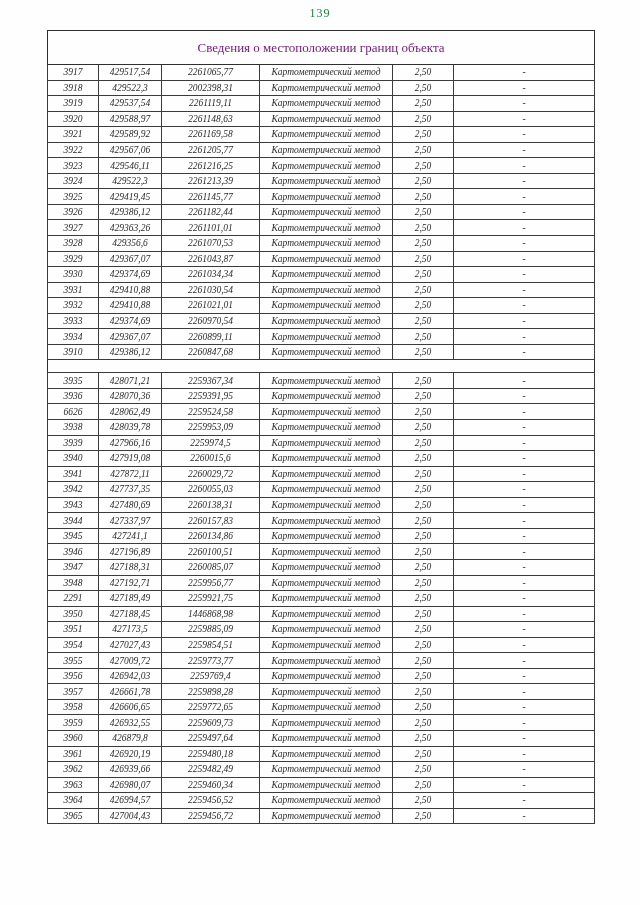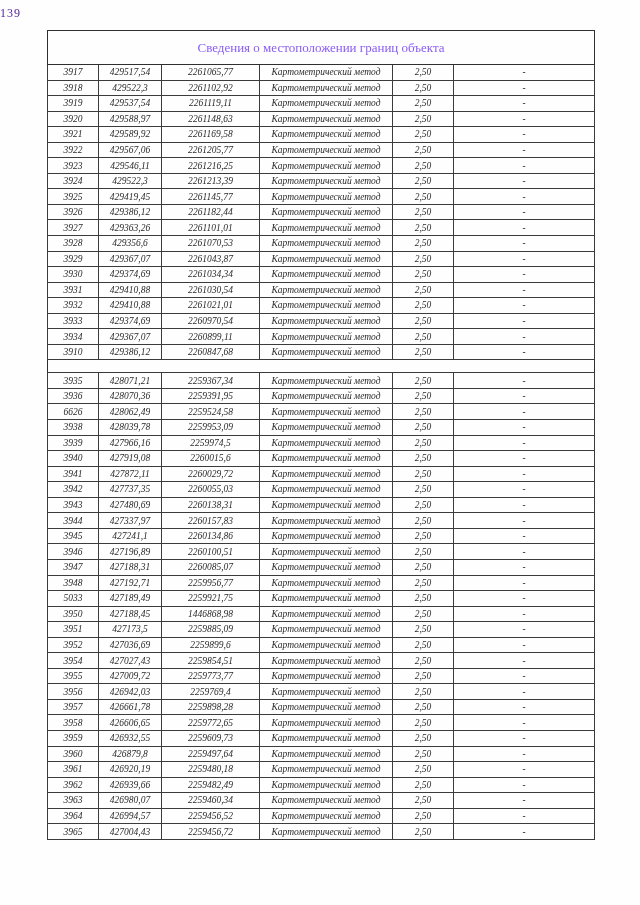--- a/index.html
+++ b/index.html
@@ -10,42 +10,42 @@
     background: #fefefe;
     font-family: "Liberation Serif", "DejaVu Serif", serif;
     color: #1c1c1c;
     overflow: hidden;
   }
   .page-number {
     position: absolute;
     top: 6px;
     left: 0;
     width: 100%;
-    text-align: left;
+    text-align: center;
     font-size: 12px;
     letter-spacing: 1px;
-    color: #4c1d95;
+    color: #15803d;
   }
   table.boundaries-table {
     position: absolute;
     left: 47px;
     top: 30px;
     width: 547px;
     border-collapse: collapse;
     table-layout: fixed;
     border: 1.5px solid #2f2f2f;
   }
   table.boundaries-table th.title-cell {
     border: 1px solid #2f2f2f;
     height: 33px;
     font-size: 13px;
     font-weight: normal;
     text-align: center;
     vertical-align: middle;
-    color: #8b5cf6;
+    color: #701a75;
     padding: 0;
   }
   table.boundaries-table td {
     border: 1px solid #3b3b3b;
     height: 14.55px;
     padding: 0 2px;
     font-size: 9.5px;
     font-style: italic;
     text-align: center;
     vertical-align: middle;
@@ -90,21 +90,21 @@
           <td>3917</td>
           <td>429517,54</td>
           <td>2261065,77</td>
           <td>Картометрический метод</td>
           <td>2,50</td>
           <td>-</td>
         </tr>
         <tr>
           <td>3918</td>
           <td>429522,3</td>
-          <td>2261102,92</td>
+          <td>2002398,31</td>
           <td>Картометрический метод</td>
           <td>2,50</td>
           <td>-</td>
         </tr>
         <tr>
           <td>3919</td>
           <td>429537,54</td>
           <td>2261119,11</td>
           <td>Картометрический метод</td>
           <td>2,50</td>
@@ -347,47 +347,39 @@
         </tr>
         <tr>
           <td>3948</td>
           <td>427192,71</td>
           <td>2259956,77</td>
           <td>Картометрический метод</td>
           <td>2,50</td>
           <td>-</td>
         </tr>
         <tr>
-          <td>5033</td>
+          <td>2291</td>
           <td>427189,49</td>
           <td>2259921,75</td>
           <td>Картометрический метод</td>
           <td>2,50</td>
           <td>-</td>
         </tr>
         <tr>
           <td>3950</td>
           <td>427188,45</td>
           <td>1446868,98</td>
           <td>Картометрический метод</td>
           <td>2,50</td>
           <td>-</td>
         </tr>
         <tr>
           <td>3951</td>
           <td>427173,5</td>
           <td>2259885,09</td>
-          <td>Картометрический метод</td>
-          <td>2,50</td>
-          <td>-</td>
-        </tr>
-        <tr>
-          <td>3952</td>
-          <td>427036,69</td>
-          <td>2259899,6</td>
           <td>Картометрический метод</td>
           <td>2,50</td>
           <td>-</td>
         </tr>
         <tr>
           <td>3954</td>
           <td>427027,43</td>
           <td>2259854,51</td>
           <td>Картометрический метод</td>
           <td>2,50</td>

